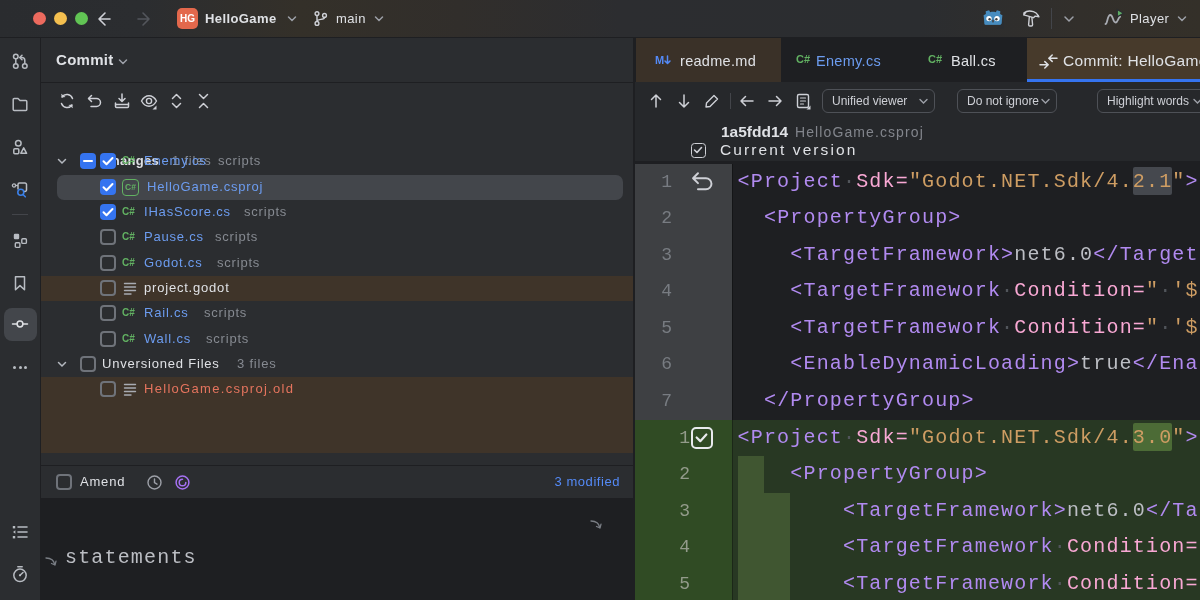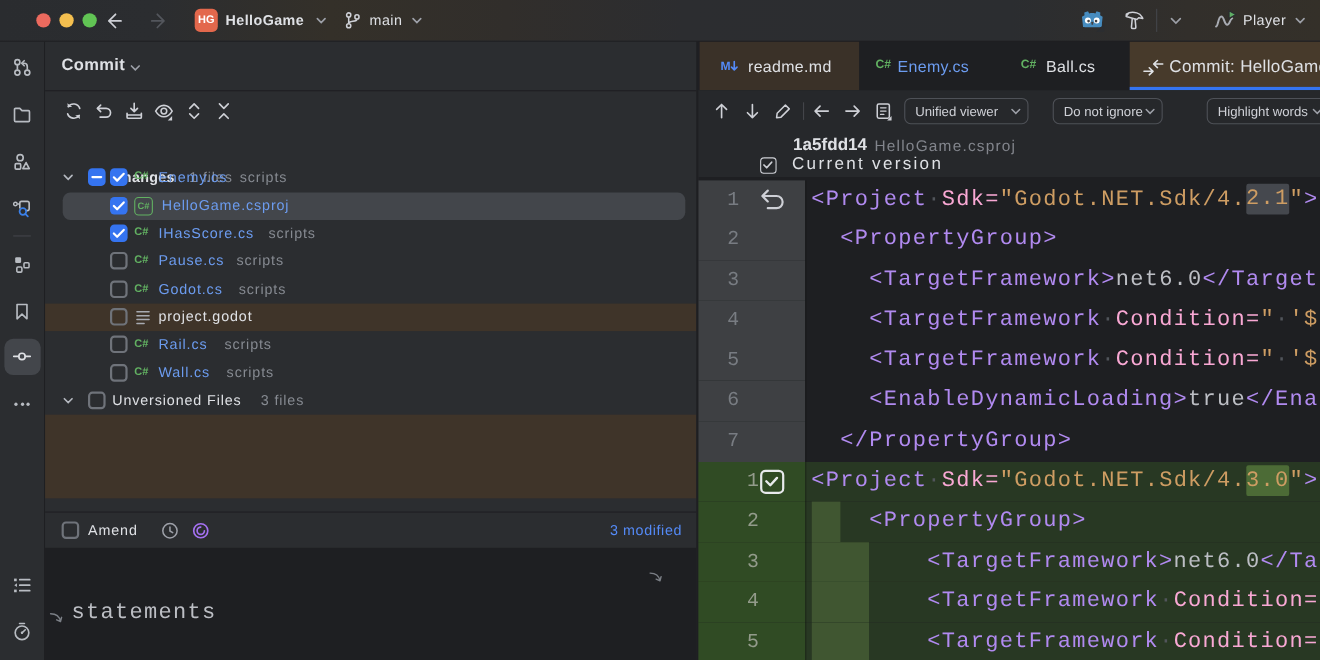--- a/index.html
+++ b/index.html
@@ -280,20 +280,27 @@
     <span class="abs lbl cnt" style="left:165px;">scripts</span>
   </div>
   <div class="abs row" style="top:314px;">
     <svg class="abs" style="left:15px;top:8px" width="12" height="10" viewBox="0 0 12 10">
           <path d="M2.5 2.5 L6 6 L9.5 2.5" stroke="#B4B8BF" stroke-width="1.5" fill="none" stroke-linecap="round"></path>
         </svg>
     <div class="abs cb off" style="left:39px;"></div>
     <span class="abs lbl white" style="left:61px;">Unversioned Files</span>
     <span class="abs lbl cnt" style="left:196px;">3 files</span>
   </div>
+  <div class="abs row" style="top:339.3px;">
+    <div class="abs cb off" style="left:59px;"></div>
+    <svg class="abs" style="left:81px;top:4px" width="16" height="16" viewBox="0 0 16 16">
+          <path d="M2.5 3.5 H13.5 M2.5 7 H13.5 M2.5 10.5 H13.5 M2.5 14 H9" stroke="#A8ABB2" stroke-width="1.4" stroke-linecap="round"></path>
+        </svg>
+    <span class="abs lbl red" style="left:103px;letter-spacing:1.3px;">HelloGame.csproj.old</span>
+  </div>
 
   <div id="amend" class="abs" style="left:0;top:427px;width:592px;height:33px;border-top:1px solid #1E1F22;">
     <div class="abs cb off" style="left:15px;top:8px;"></div>
     <span class="abs lbl white" style="left:39px;top:8px;">Amend</span>
     <svg class="abs" style="left:105px;top:8px" width="17" height="17" viewBox="0 0 17 17">
       <circle cx="8.5" cy="8.5" r="6.5" stroke="#9DA0A8" stroke-width="1.4" fill="none"></circle>
       <path d="M8.5 5 V8.7 L11 10.2" stroke="#9DA0A8" stroke-width="1.4" fill="none" stroke-linecap="round"></path>
     </svg>
     <svg class="abs" style="left:133px;top:8px" width="17" height="17" viewBox="0 0 17 17">
       <circle cx="8.5" cy="8.5" r="6.4" stroke="#A571F2" stroke-width="1.5" fill="none"></circle>

